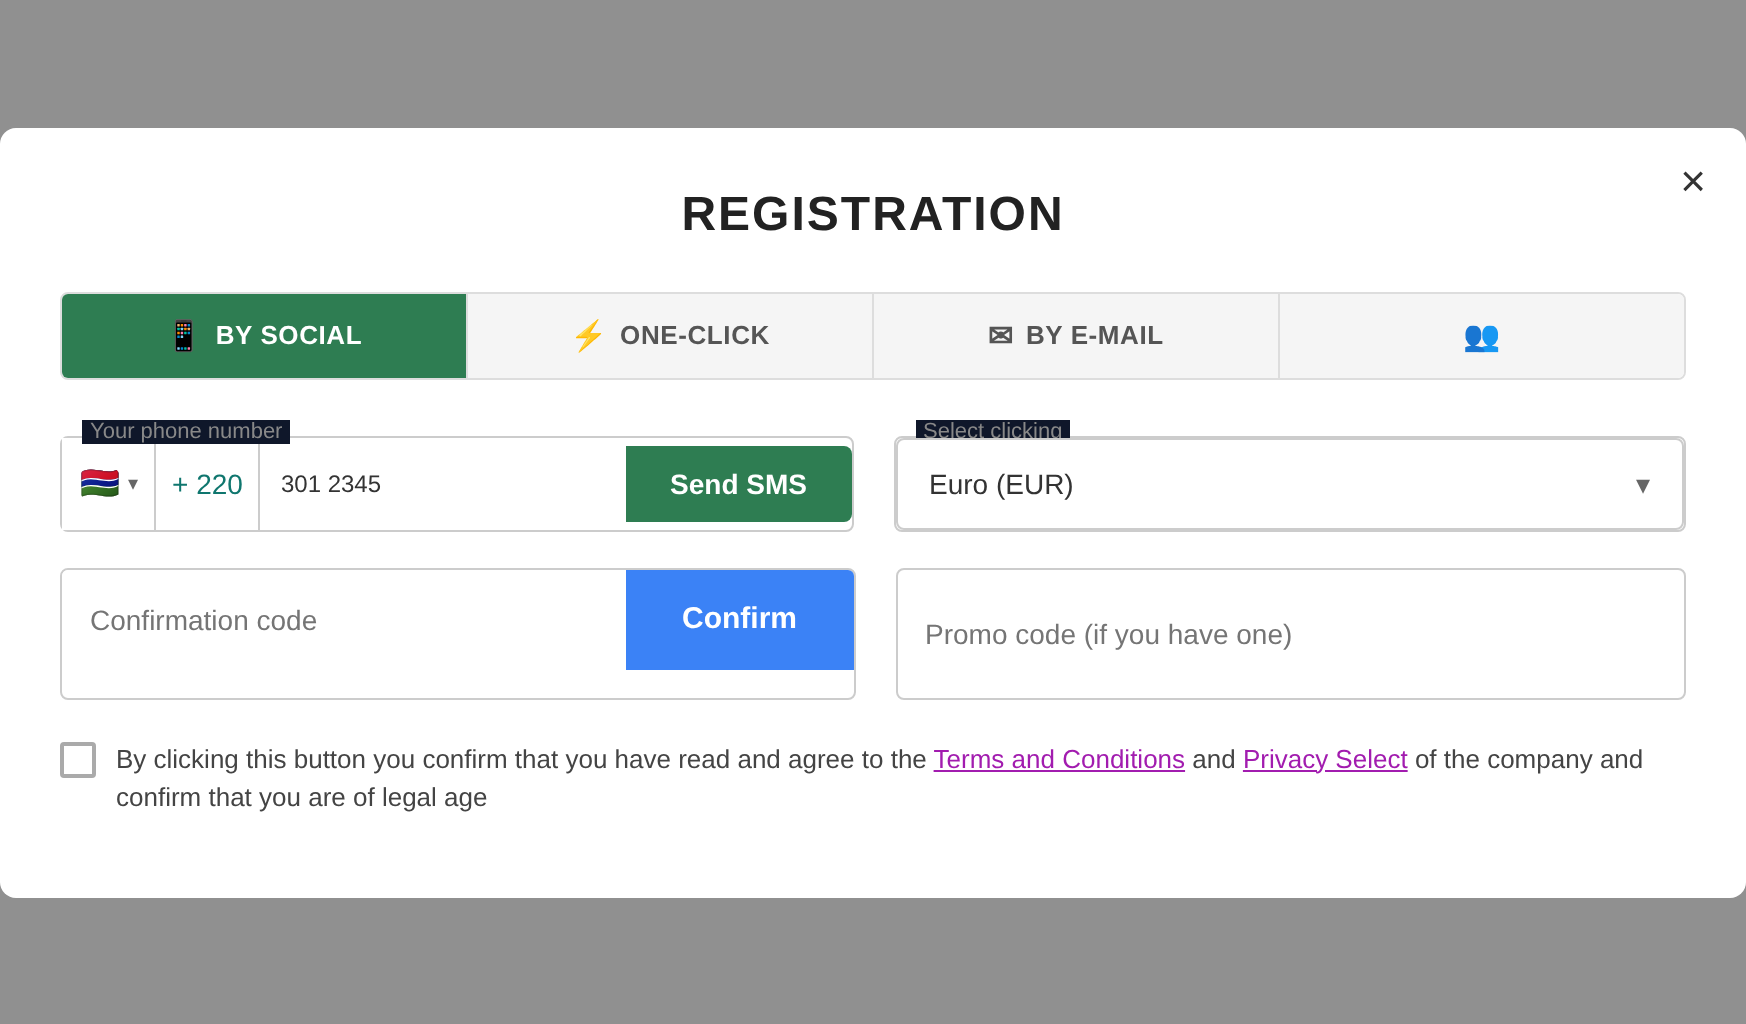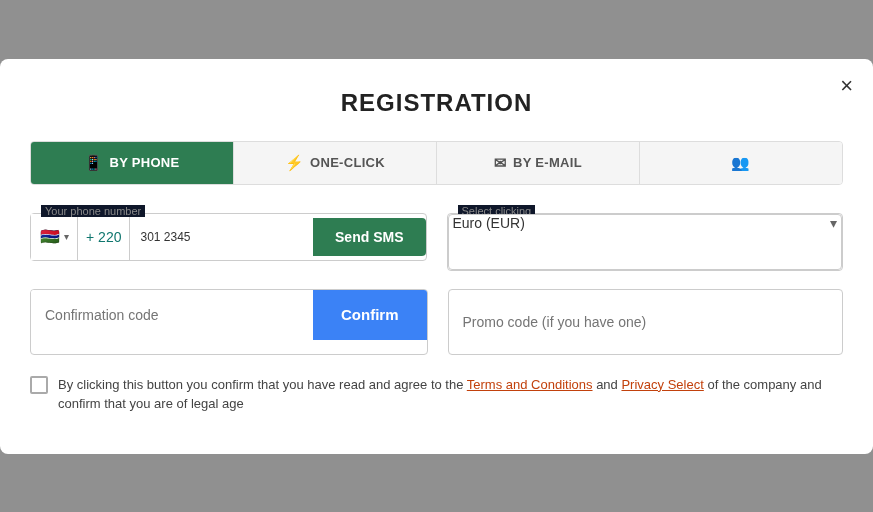--- a/index.html
+++ b/index.html
@@ -138,23 +138,23 @@
       font-weight: bold;
       cursor: pointer;
       border-radius: 0 4px 4px 0;
       height: 38px;
       white-space: nowrap;
     }
     .currency-field-wrapper {
       display: flex;
       border: 1px solid #ccc;
       border-radius: 4px;
-      align-items: flex-start;
-      height: 56px;
-      padding: 0 4px;
+      align-items: center;
+      height: 46px;
+      padding: 0 16px;
       background: #fff;
       position: relative;
       cursor: pointer;
     }
     .currency-select {
       border: none;
       outline: none;
       font-size: 14px;
       color: #333;
       flex: 1;
@@ -236,21 +236,21 @@
       width: 18px;
       height: 18px;
       border: 2px solid #aaa;
       border-radius: 2px;
       flex-shrink: 0;
       margin-top: 1px;
       cursor: pointer;
       background: #fff;
     }
     .terms-link {
-      color: #c2410c;
+      color: #a21caf;
       text-decoration: underline;
     }
     .fieldset-wrapper {
       position: relative;
       border: 1px solid #ccc;
       border-radius: 4px;
     }
     .fieldset-legend {
       position: absolute;
       top: -9px;
@@ -272,21 +272,21 @@
 <div class="modal-overlay">
   <div class="modal">
 
     <button class="close-btn">×</button>
 
     <h2 class="modal-title">REGISTRATION</h2>
 
     <div class="tabs">
       <div class="tab active">
         <span class="tab-icon">📱</span>
-        <span>BY PHONE</span>
+        <span>BY SOCIAL</span>
       </div>
       <div class="tab">
         <span class="tab-icon">⚡</span>
         <span>ONE-CLICK</span>
       </div>
       <div class="tab">
         <span class="tab-icon">✉</span>
         <span>BY E-MAIL</span>
       </div>
       <div class="tab">

